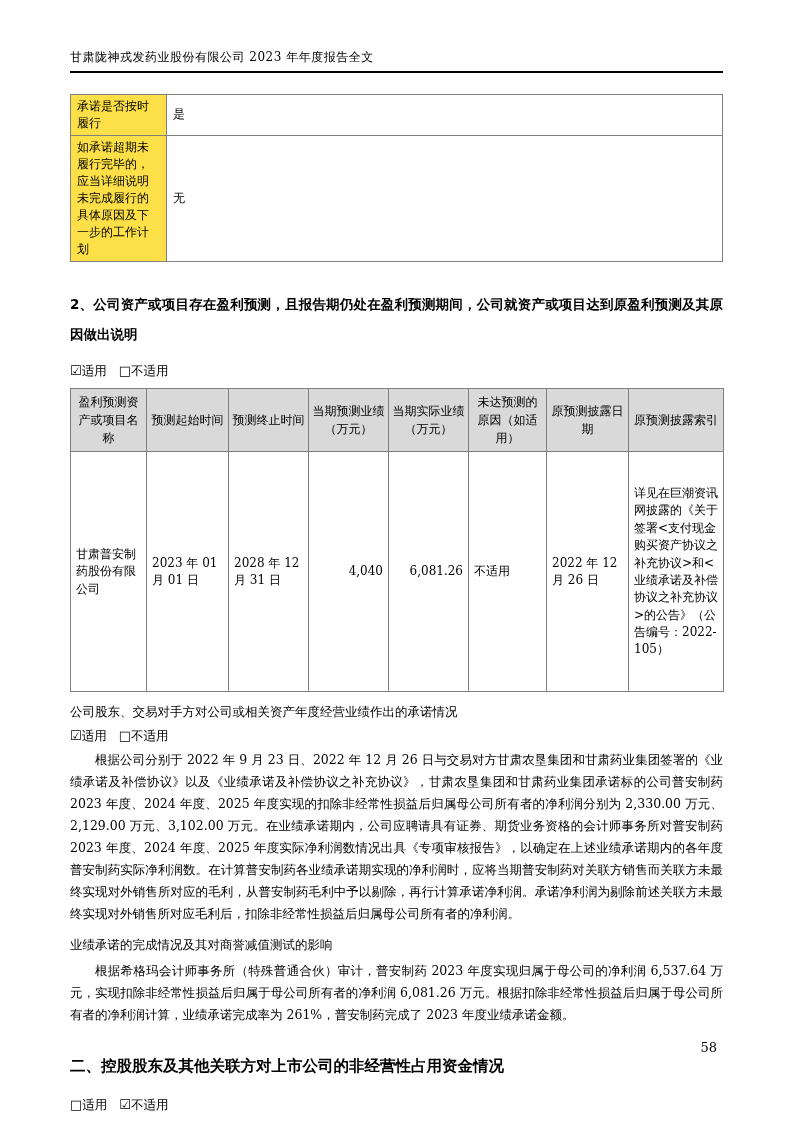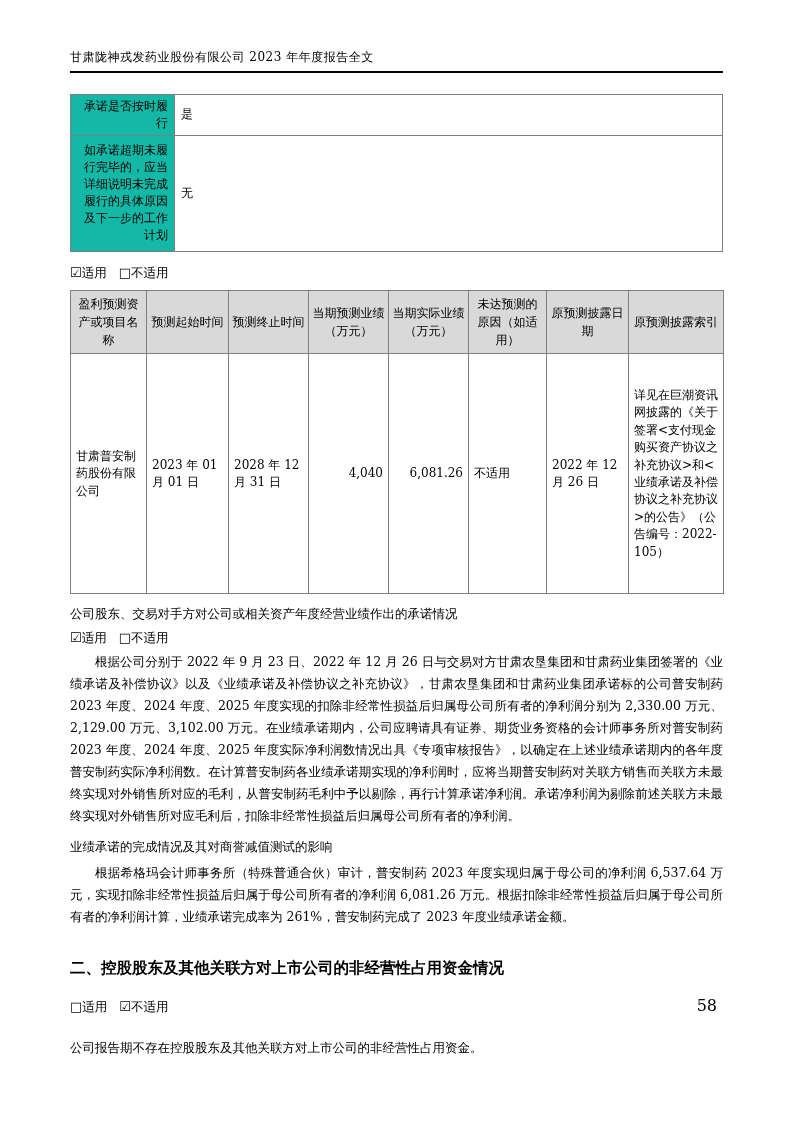--- a/index.html
+++ b/index.html
@@ -40,24 +40,24 @@
     font-size: 12px;
   }
   td, th {
     border: 1px solid #7f7f7f;
     padding: 3px 6px;
     vertical-align: middle;
     font-weight: normal;
     word-break: break-all;
   }
   .kv-table .label-cell {
-    background: #14b8a6;
-    width: 104px;
+    background: #fde047;
+    width: 96px;
     line-height: 1.42;
-    text-align: right;
+    text-align: left;
   }
   .kv-table .value-cell {
     text-align: left;
     line-height: 1.42;
   }
   .kv-table .row-short { height: 40px; }
   .kv-table .row-tall  { height: 116px; }
   
   .h3-heading {
     margin-top: 27px;
@@ -116,22 +116,22 @@
     margin-top: 2px;
   }
   .sub-line {
     font-size: 12.5px;
     line-height: 22px;
     margin-top: 9px;
   }
   .page-number {
     position: absolute;
     right: 76px;
-    top: 996px;
-    font-size: 16px;
+    top: 1040px;
+    font-size: 13px;
     text-align: center;
   }
 </style>
 </head>
 <body>
 
 <div class="page">
   <div class="content">
 
     <div class="doc-header">甘肃陇神戎发药业股份有限公司 2023 年年度报告全文</div>
@@ -143,20 +143,21 @@
           <td class="label-cell">承诺是否按时履行</td>
           <td class="value-cell">是</td>
         </tr>
         <tr class="row-tall">
           <td class="label-cell">如承诺超期未履行完毕的，应当详细说明未完成履行的具体原因及下一步的工作计划</td>
           <td class="value-cell">无</td>
         </tr>
       </tbody>
     </table>
 
+    <div class="h3-heading">2、公司资产或项目存在盈利预测，且报告期仍处在盈利预测期间，公司就资产或项目达到原盈利预测及其原因做出说明</div>
 
     <div class="check-line">
       <span class="opt"><span class="box">☑</span><span>适用</span></span>
       <span class="opt"><span class="box">□</span><span>不适用</span></span>
     </div>
 
     <table class="forecast-table">
       <colgroup>
         <col style="width:76px">
           <col style="width:82px">

